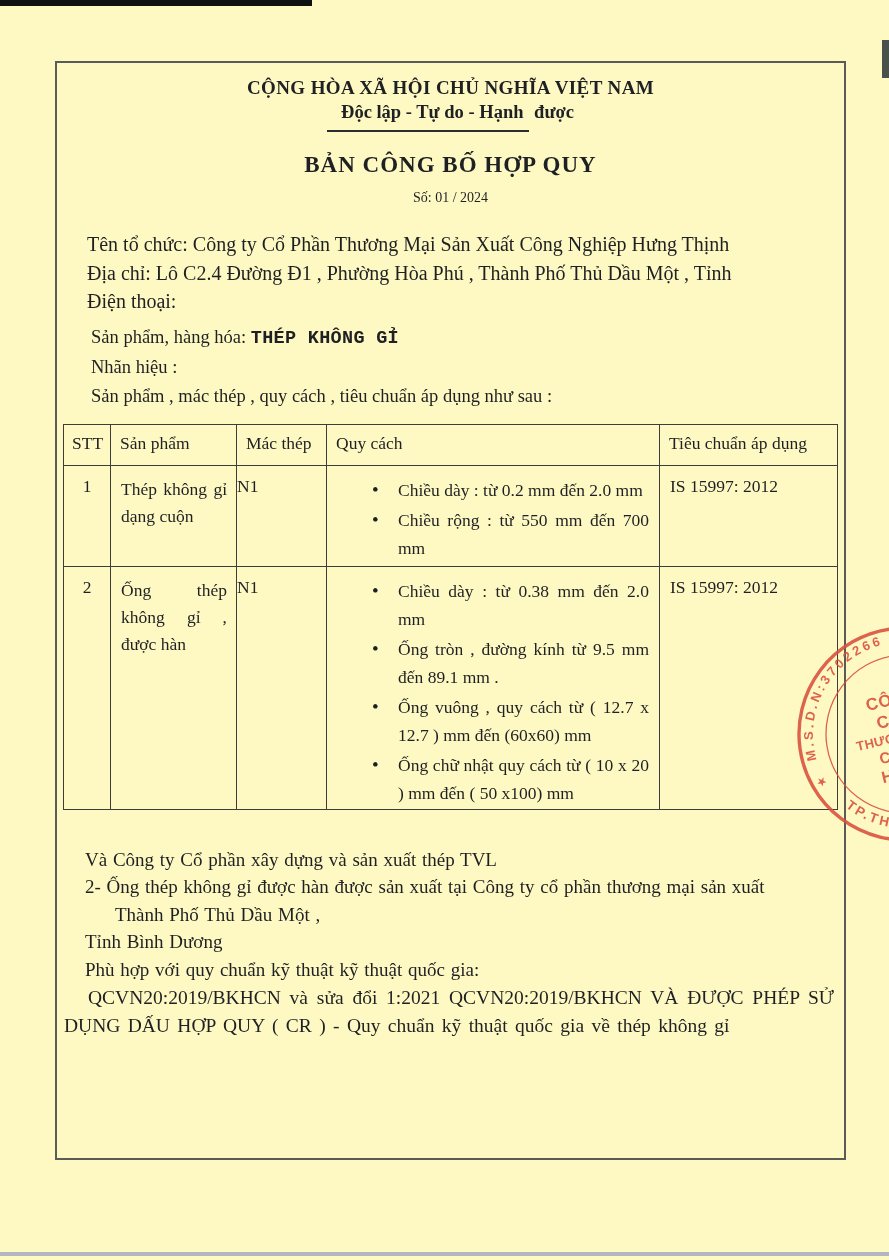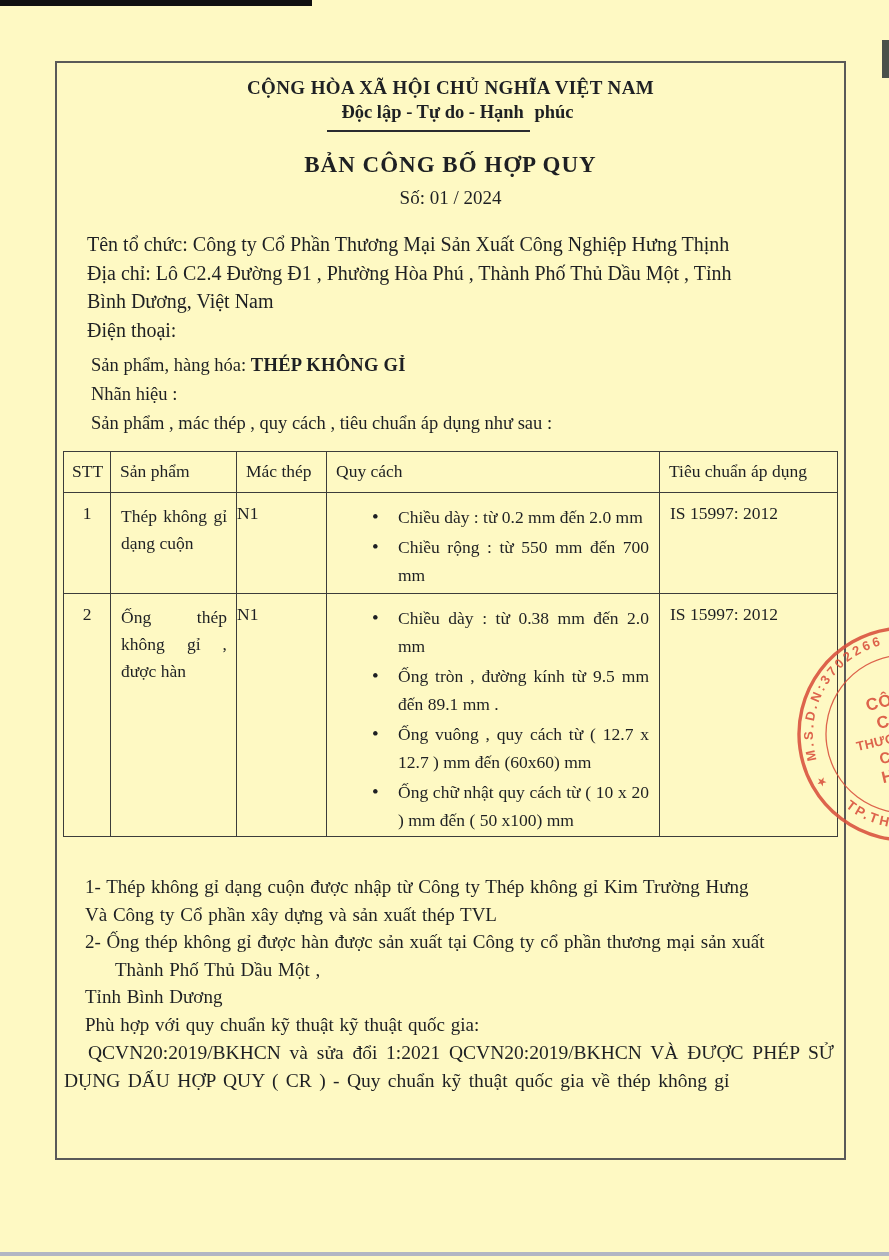--- a/index.html
+++ b/index.html
@@ -23,25 +23,25 @@
     width: 791px; height: 1099px;
     border: 2px solid #5a5a58;
     background: transparent;
   }
 
   .center { text-align: center; }
   .national-header { margin-top: 13px; font-size: 19px; font-weight: bold; letter-spacing: .4px; line-height: 23px; }
   .motto-line { margin-top: 2px; font-size: 18.5px; font-weight: bold; line-height: 23px; }
   .motto-underlined { border-bottom: 2px solid #2a2c2f; padding: 0 6px 8px 14px; }
   .doc-title { margin-top: 26px; font-size: 23px; font-weight: bold; letter-spacing: 1px; line-height: 30px; }
-  .doc-number { margin-top: 6px; font-size: 19px; line-height: 24px; }
+  .doc-number { margin-top: 6px; font-size: 14px; line-height: 24px; }
 
   .org-block { margin: 20px 30px 0 30px; font-size: 20px; line-height: 28.5px; }
   .product-block { margin: 7px 26px 0 34px; font-size: 18.5px; line-height: 29px; }
-  .product-name { font-weight: bold; letter-spacing: .3px; }
+  .product-name { font-weight: bold; letter-spacing: .3px; font-family: Liberation Mono, monospace; }
 
   table.spec-table {
     margin: 13px 0 0 6px;
     border-collapse: collapse;
     table-layout: fixed;
     width: 774px;
     font-size: 17.5px;
   }
   table.spec-table td { border: 1.6px solid #3d3d3b; vertical-align: top; }
   .col-stt { width: 47px; } .col-product { width: 126px; } .col-grade { width: 90px; }
@@ -81,29 +81,28 @@
 
 <div class="scan-page">
 
   <div class="artifact-top-bar"></div>
   <div class="artifact-top-right"></div>
   <div class="artifact-bottom-bar"></div>
 
   <div class="doc-frame">
 
     <div class="center national-header">CỘNG HÒA XÃ HỘI CHỦ NGHĨA VIỆT NAM</div>
-    <div class="center motto-line"><span class="motto-underlined">Độc lập - Tự do - Hạnh</span><span> phúc</span></div>
+    <div class="center motto-line"><span class="motto-underlined">Độc lập - Tự do - Hạnh</span><span> được</span></div>
 
     <div class="center doc-title">BẢN CÔNG BỐ HỢP QUY</div>
     <div class="center doc-number">Số: 01 / 2024</div>
 
     <div class="org-block">
       <div>Tên tổ chức: Công ty Cổ Phần Thương Mại Sản Xuất Công Nghiệp Hưng Thịnh</div>
       <div>Địa chỉ: Lô C2.4 Đường Đ1 , Phường Hòa Phú , Thành Phố Thủ Dầu Một , Tỉnh</div>
-      <div>Bình Dương, Việt Nam</div>
       <div>Điện thoại:</div>
     </div>
 
     <div class="product-block">
       <div><span>Sản phẩm, hàng hóa: </span><span class="product-name">THÉP KHÔNG GỈ</span></div>
       <div>Nhãn hiệu :</div>
       <div>Sản phẩm , mác thép , quy cách , tiêu chuẩn áp dụng như sau :</div>
     </div>
 
     <table class="spec-table">
@@ -145,21 +144,20 @@
               <li>Ống vuông , quy cách từ ( 12.7 x 12.7 ) mm đến (60x60) mm</li>
               <li>Ống chữ nhật quy cách từ ( 10 x 20 ) mm đến ( 50 x100) mm</li>
             </ul>
           </td>
           <td class="c-standard">IS 15997: 2012</td>
         </tr>
       </tbody>
     </table>
 
     <div class="notes-block">
-      <div>1-  Thép không gỉ dạng cuộn được nhập từ Công ty Thép không gỉ Kim Trường Hưng</div>
       <div>Và Công ty Cổ phần xây dựng và sản xuất thép TVL</div>
       <div>2-  Ống thép không gỉ được hàn được sản xuất tại Công ty cổ phần thương mại sản xuất</div>
       <div class="note-indent-2">Thành Phố Thủ Dầu Một ,</div>
       <div>Tỉnh Bình Dương</div>
       <div>Phù hợp với quy chuẩn kỹ thuật kỹ thuật quốc gia:</div>
     </div>
 
     <div class="final-paragraph">QCVN20:2019/BKHCN  và  sửa  đổi  1:2021  QCVN20:2019/BKHCN  VÀ  ĐƯỢC PHÉP SỬ DỤNG DẤU HỢP QUY ( CR ) -  Quy chuẩn kỹ thuật quốc gia về thép không gỉ</div>
 
   </div>

